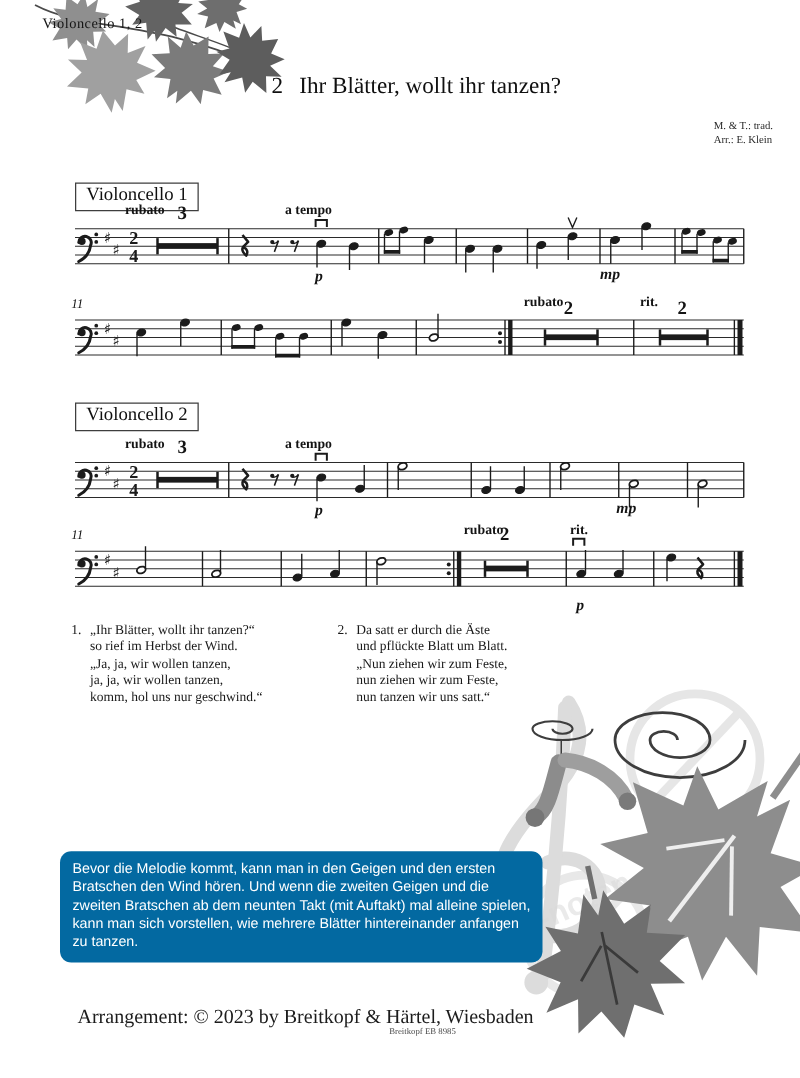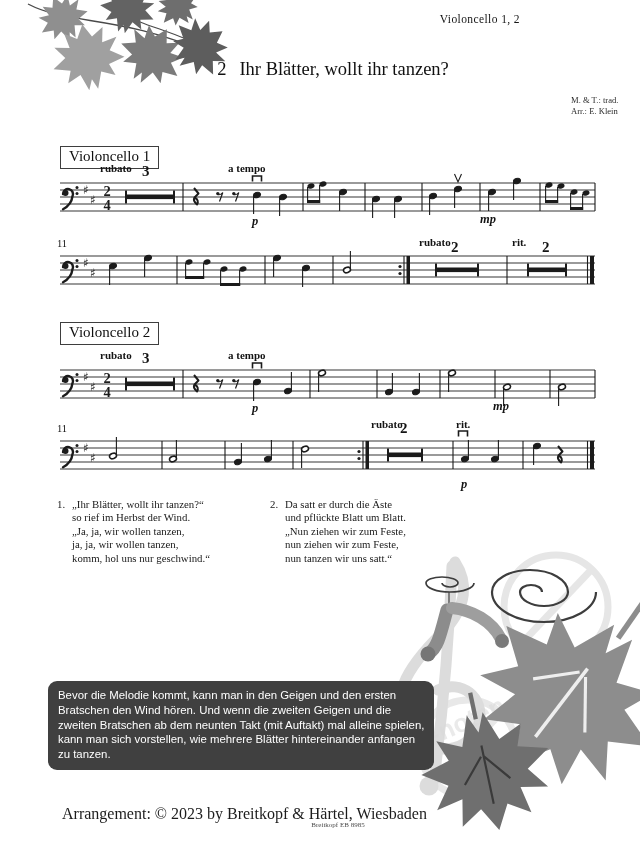--- a/index.html
+++ b/index.html
@@ -1,34 +1,34 @@
 <!DOCTYPE html>
 <html><head>
 <meta charset="utf-8">
 <style>
   html,body{margin:0;padding:0}
   body{width:640px;height:862px;position:relative;background:#ffffff;overflow:hidden;
        font-family:"Liberation Serif",serif;color:#151515}
   svg{position:absolute;left:0;top:0}
-  .running-head{position:absolute;top:13px;left:0;width:520px;text-align:right;
-       font-size:11.5px;letter-spacing:.4px;padding-left:14px;box-sizing:border-box}
+  .running-head{position:absolute;top:13px;left:0;width:520px;text-align:left;
+       font-size:11.5px;letter-spacing:.4px;padding-left:34px;box-sizing:border-box}
   .title{position:absolute;top:59px;left:0;width:640px;text-align:center;font-size:18.5px;
        padding-left:26px;box-sizing:border-box;color:#101010}
   .title .tnum{margin-right:13px}
   .credits{position:absolute;left:571px;top:95px;font-size:8.6px;line-height:11px;color:#2a2a2a}
   .part-label{position:absolute;border:1.2px solid #3e3e3e;background:#fff;
        padding:1px 8px 3px 8px;font-size:15px;color:#0f0f0f}
   .mark{position:absolute;white-space:nowrap;color:#141414}
   .mark.tempo{font-weight:bold;font-size:11px}
   .mark.num{font-weight:bold;font-size:15px}
   .mark.dyn{font-weight:bold;font-style:italic;font-size:12.5px}
-  .mark.meas{font-size:10.5px}
+  .mark.meas{font-style:italic;font-size:10.5px}
   .verse{position:absolute;font-size:10.8px;line-height:13.4px;color:#191919}
   .verse .vnum{position:absolute;left:-15px;top:0}
-  .note-box{position:absolute;left:48px;top:681px;width:367px;background:#404040;color:#fff;
+  .note-box{position:absolute;left:48px;top:681px;width:367px;background:#0369a1;color:#fff;
        font-family:"Liberation Sans",sans-serif;font-size:11.4px;line-height:14.8px;
        border-radius:9px;padding:7px 9px 8px 10px}
   .footer-copyright{position:absolute;left:62px;top:805px;font-size:16px;color:#1c1c1c}
   .plate{position:absolute;left:288px;top:821px;width:100px;text-align:center;
        font-size:7px;color:#4c4c4c}
 </style>
 </head>
 <body>
 
 <svg id="decor" width="640" height="862" viewBox="0 0 640 862">

